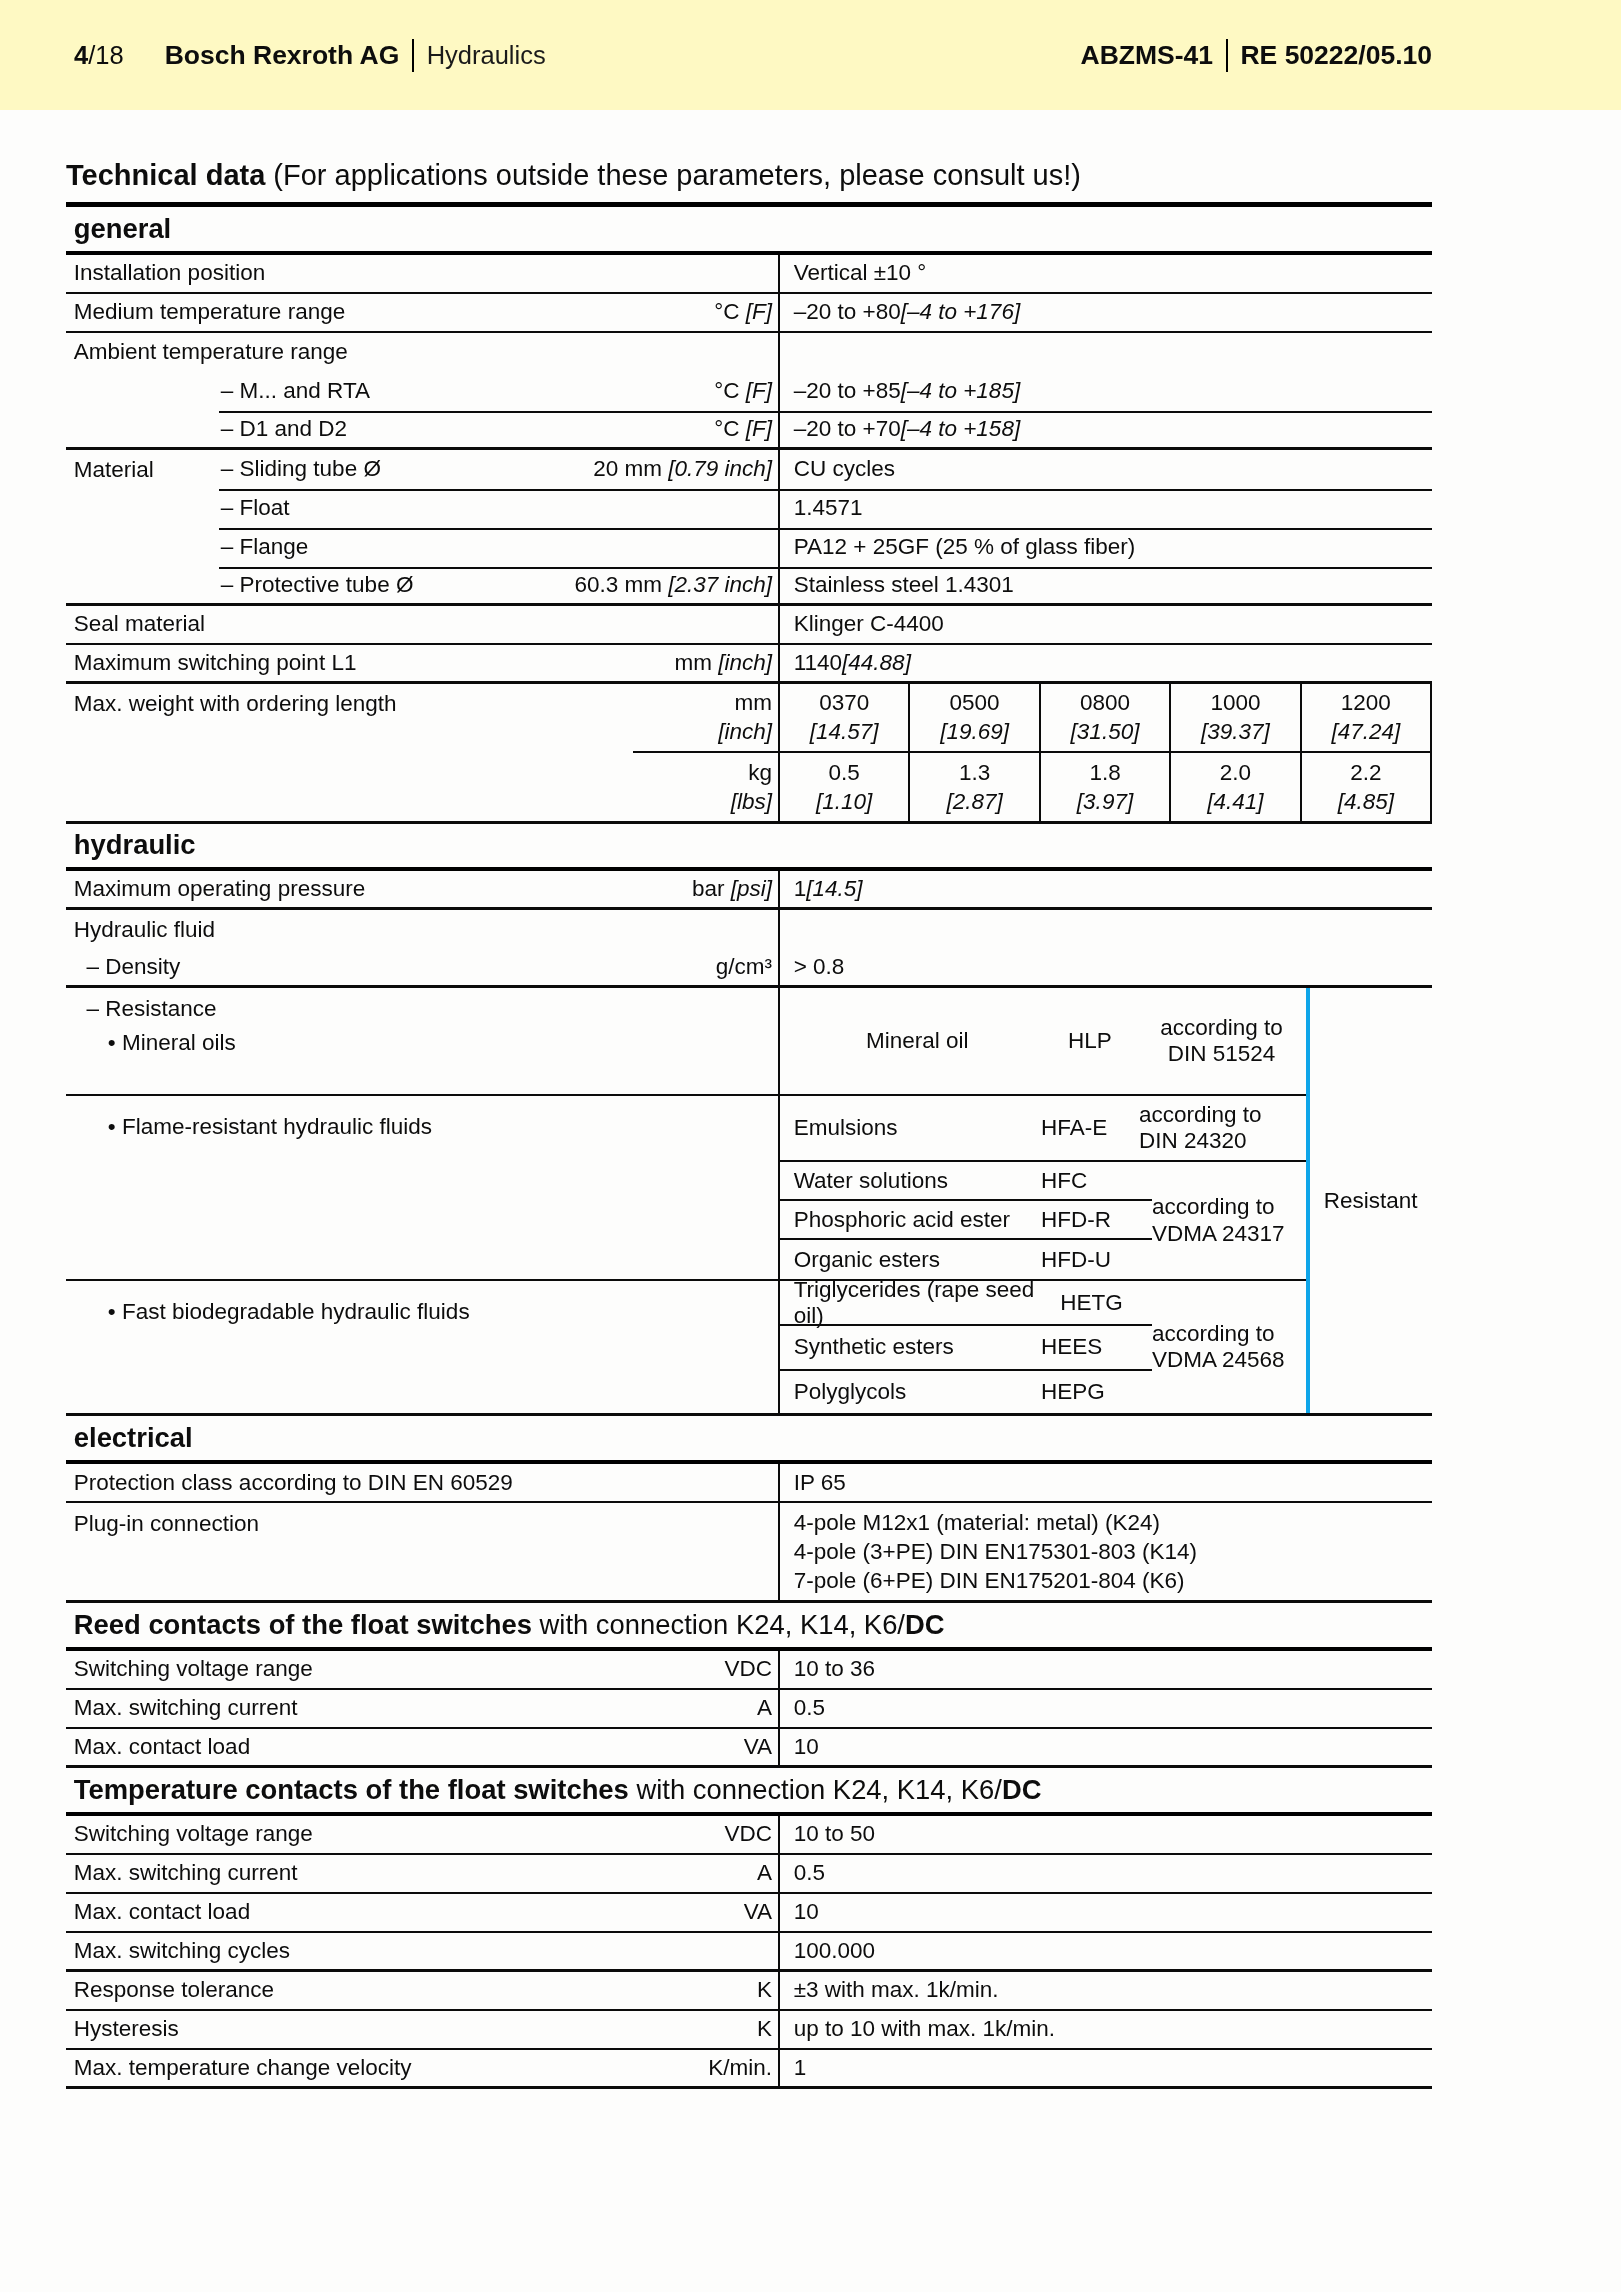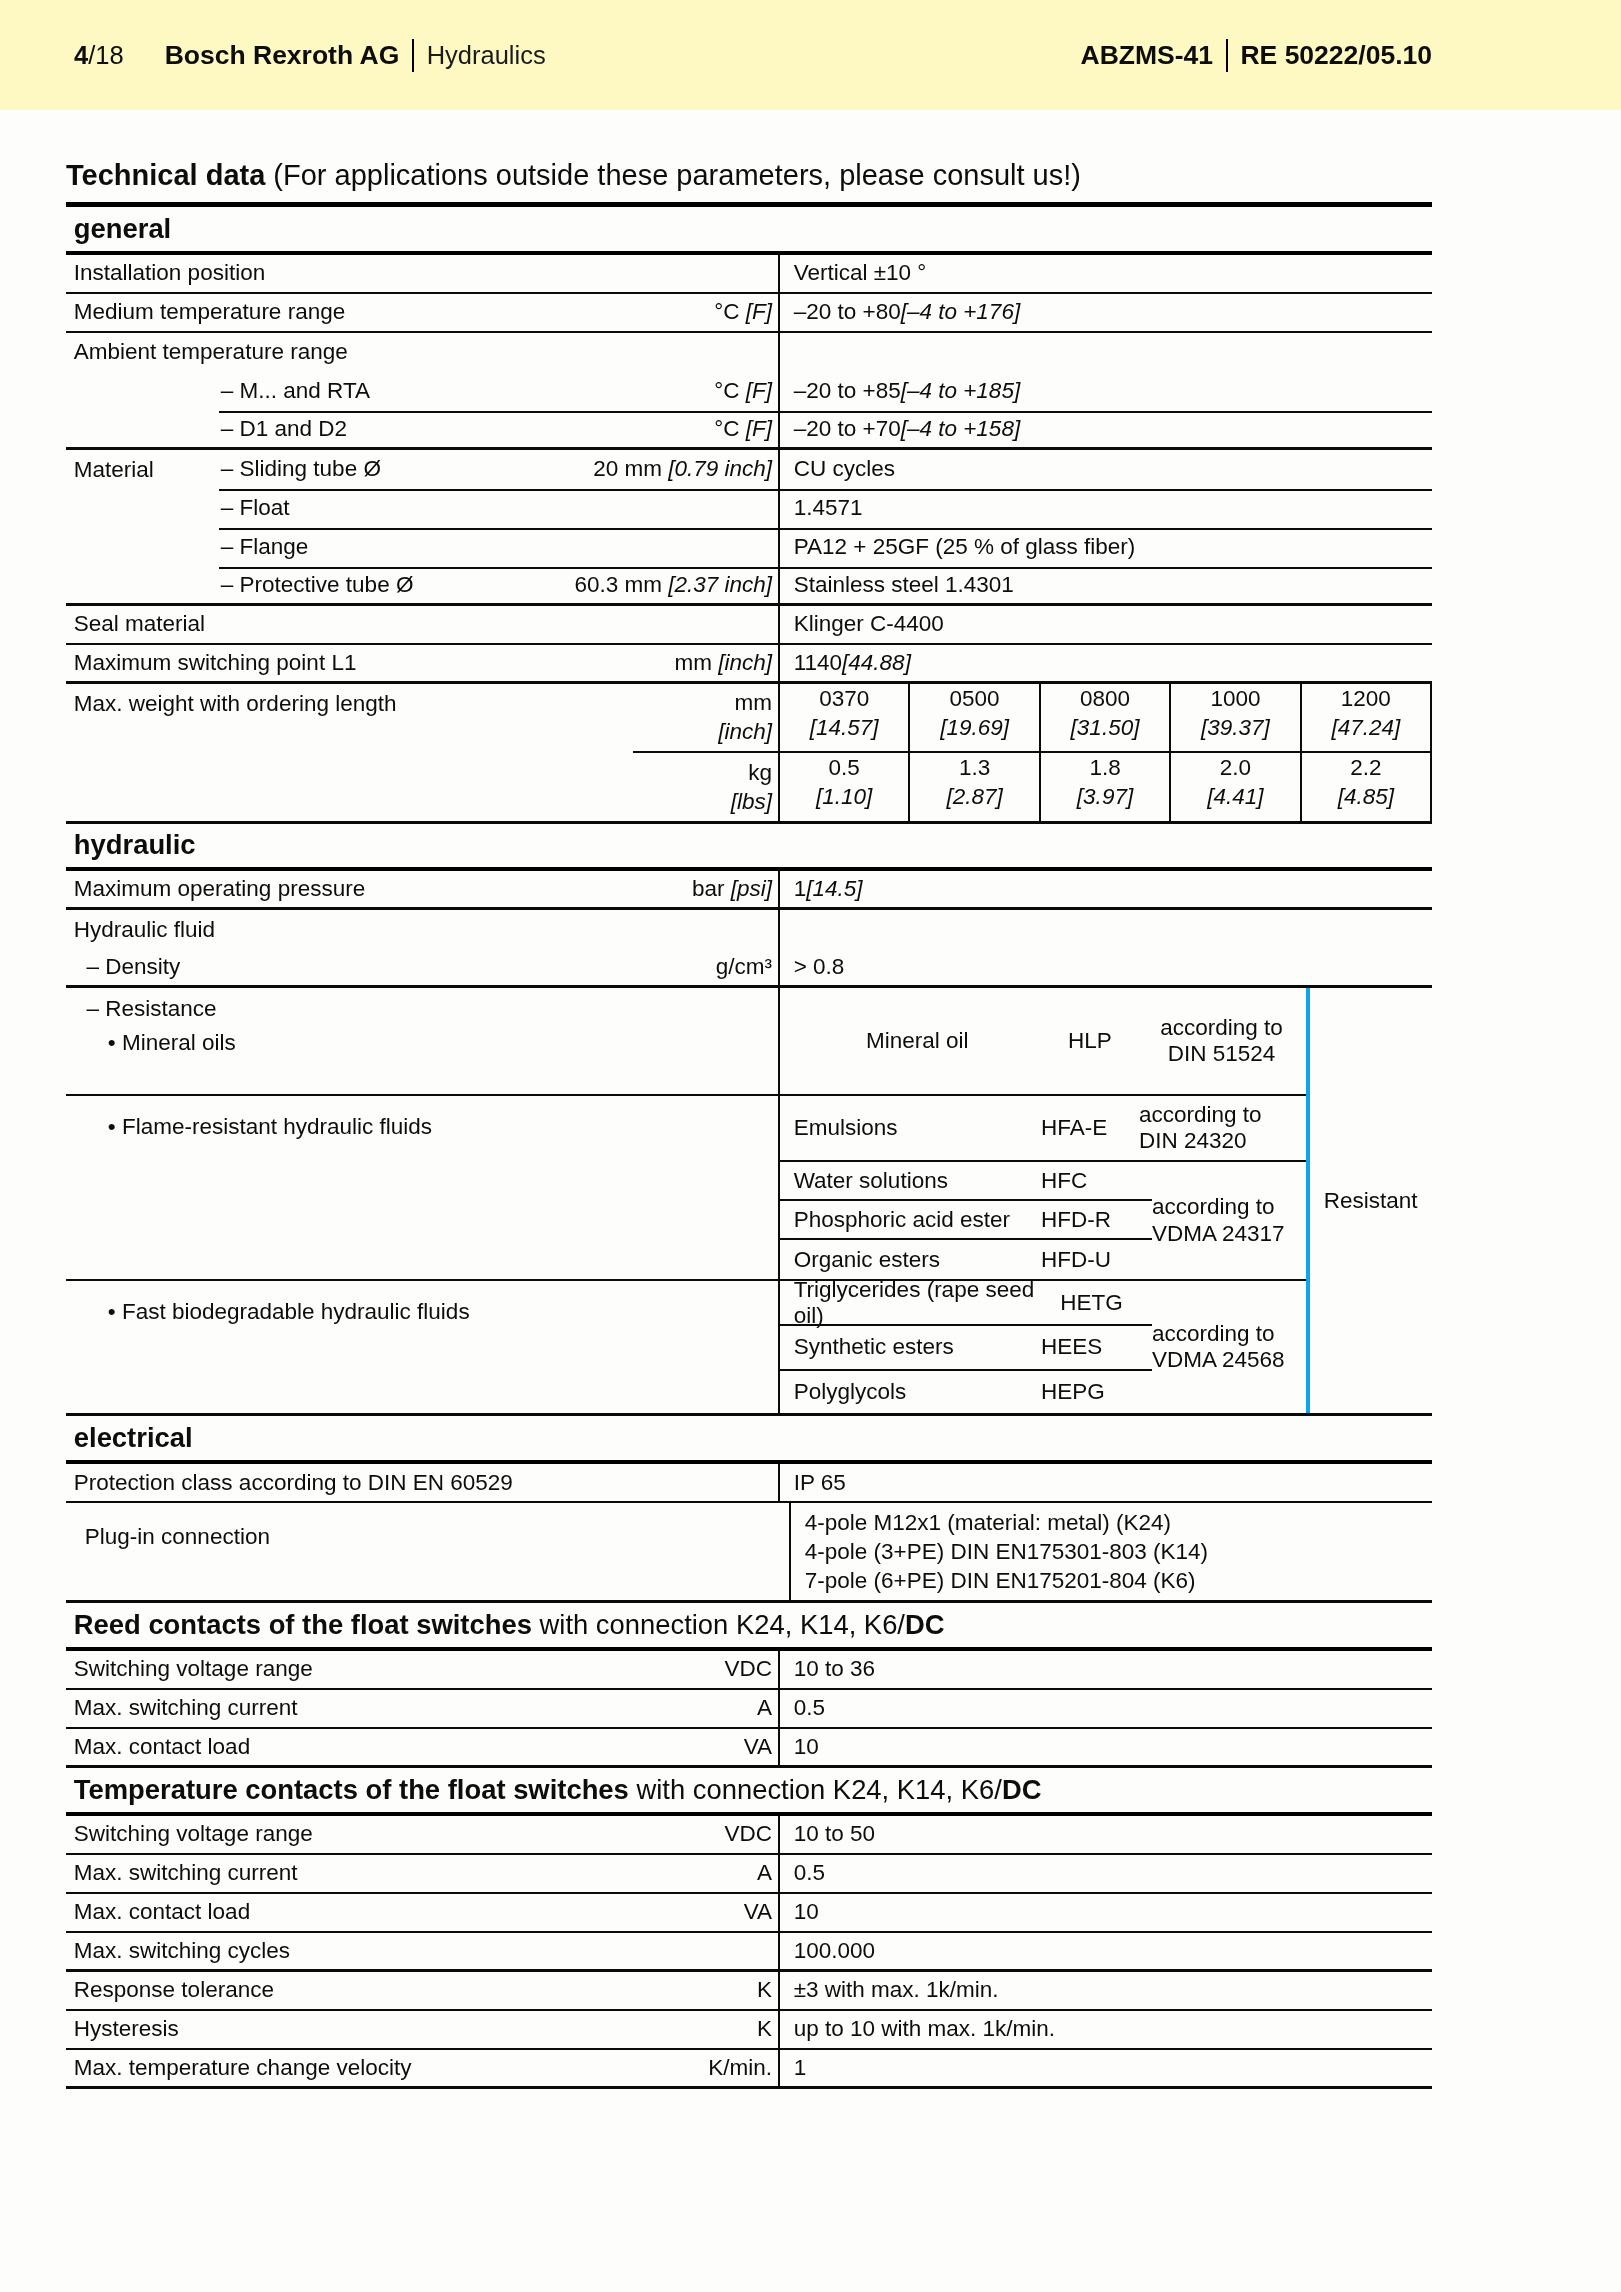--- a/index.html
+++ b/index.html
@@ -41,21 +41,21 @@
   .pline.pt { height:2.9px; bottom:-2.9px; }
   .group { position:relative; }
   .glab { position:absolute; top:7.8px; left:7.8px; }
   
   .wtab { display:flex; border-bottom:3.9px solid #0b0b0b; min-height:140px; }
   .wlab { width:567px; padding:7.8px 0 0 7.8px; }
   .wrest { flex:1; display:flex; flex-direction:column; }
   .wrow { flex:1; display:flex; align-items:stretch; }
   .wrow.first { border-bottom:2px solid #0b0b0b; }
   .wunit { width:147px; display:flex; flex-direction:column; justify-content:center; text-align:right; padding-right:5.9px; border-right:2px solid #0b0b0b; line-height:29px; }
-  .wcol { flex:1; display:flex; flex-direction:column; justify-content:flex-start; text-align:center; border-right:2px solid #0b0b0b; line-height:29px; }
+  .wcol { flex:1; display:flex; flex-direction:column; justify-content:center; text-align:center; border-right:2px solid #0b0b0b; line-height:29px; }
   
   .res { border-bottom:3.9px solid #0b0b0b; position:relative; }
   .rescell { position:absolute; top:0; right:0; bottom:0; width:126px; border-left:4px solid #0ea5e9; display:flex; align-items:center; padding-left:13.7px; }
   .rblock { display:flex; width:1240px; border-bottom:2.9px solid #0b0b0b; align-items:stretch; }
   .rblock.last { border-bottom:none; }
   .rleft { width:714px; border-right:2px solid #0b0b0b; padding:5.9px 5.9px 5.9px 7.8px; }
   .rl-res { padding-left:12.7px; padding-top:2px; }
   .rl-bullet { padding-left:34px; margin-top:11.8px; }
   .rl-bullet.tight { margin-top:7.8px; }
   .rmid { flex:1; display:flex; flex-direction:column; }
@@ -66,21 +66,21 @@
   .fname.auto { width:auto; padding-right:7.8px; }
   .fabbr { width:98px; }
   .fstd { flex:1; line-height:26.5px; padding-right:2px; }
   .triple { display:flex; flex:1; }
   .tleft { width:372px; display:flex; flex-direction:column; }
   .tr3 { display:flex; align-items:center; min-height:39px; border-bottom:2px solid #0b0b0b; flex:1; }
   .tr3.last { border-bottom:none; }
   .tstd { flex:1; display:flex; align-items:center; line-height:26.5px; }
   
   .trow.multi { min-height:100px; }
-  .trow.multi .lzone { align-items:flex-start; padding-top:21px;margin-left:11px; }
+  .trow.multi .lzone { align-items:flex-start; padding-top:8px; }
   .vcell.col { flex-direction:column; align-items:flex-start; justify-content:center; line-height:29px; }
   .b1 { min-height:108px; }
 </style>
 </head>
 <body>
 
 <div class="page">
 
   <div class="topbar">
     <div class="tb-left">

